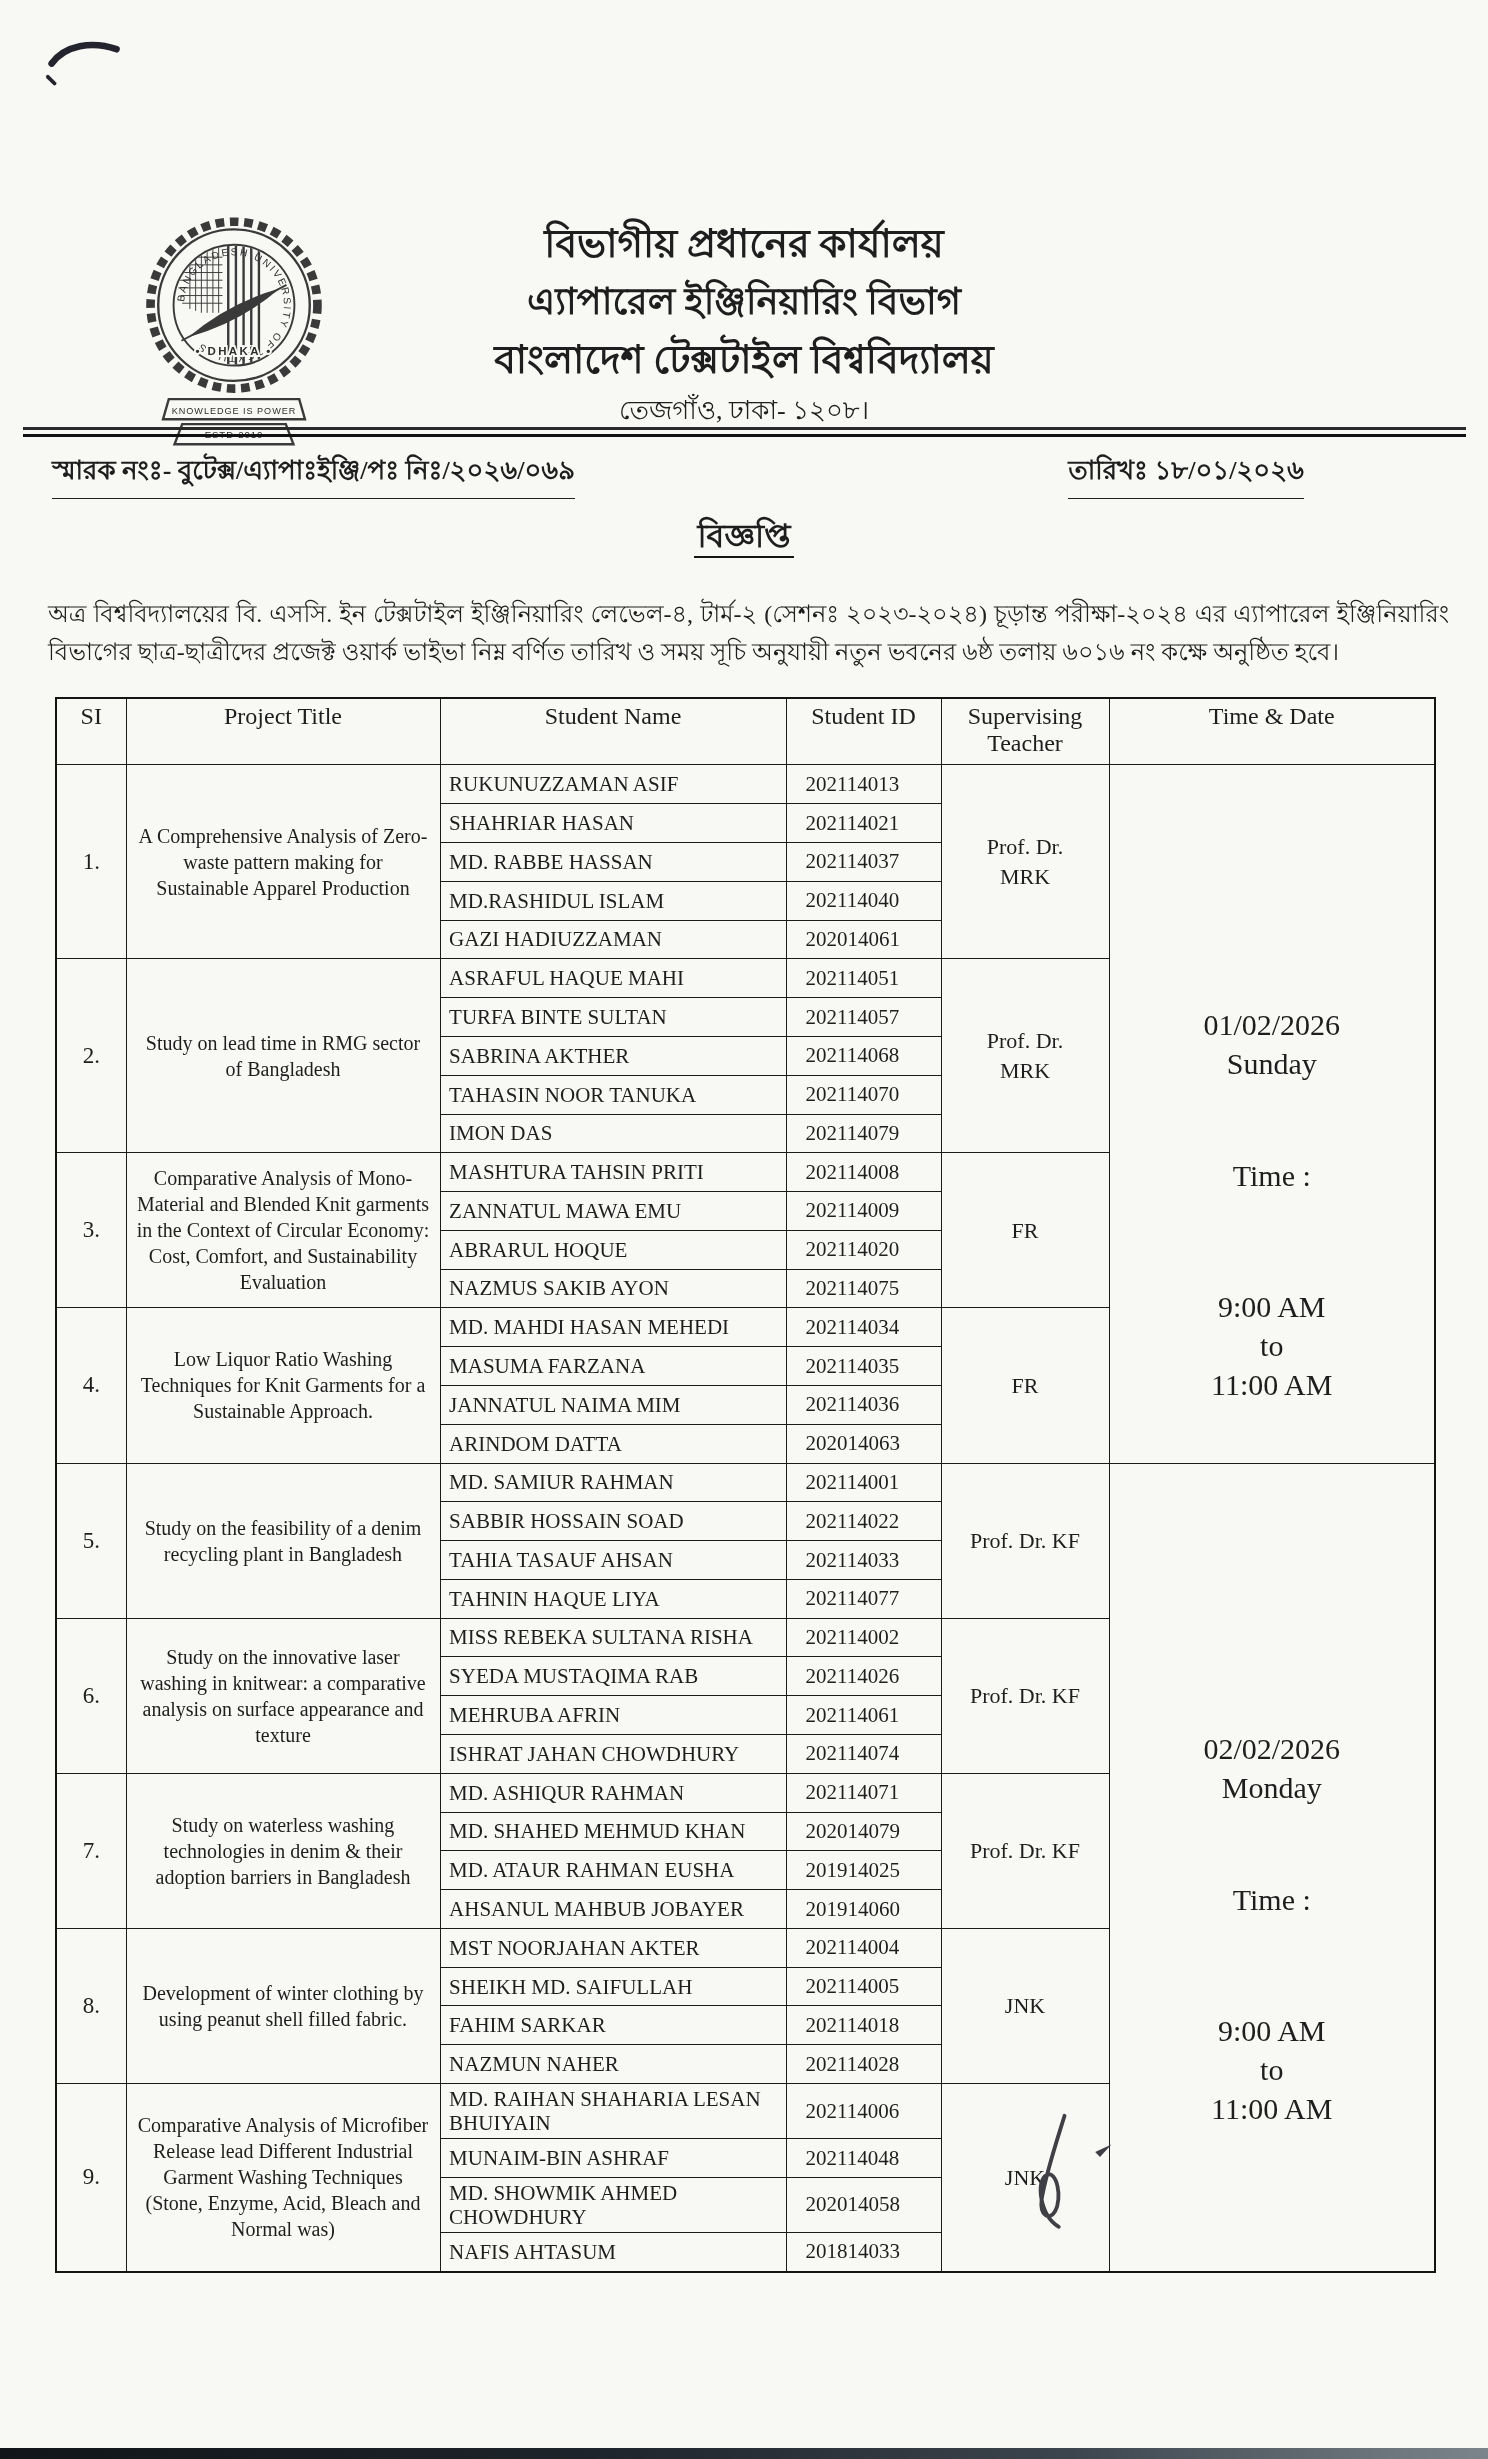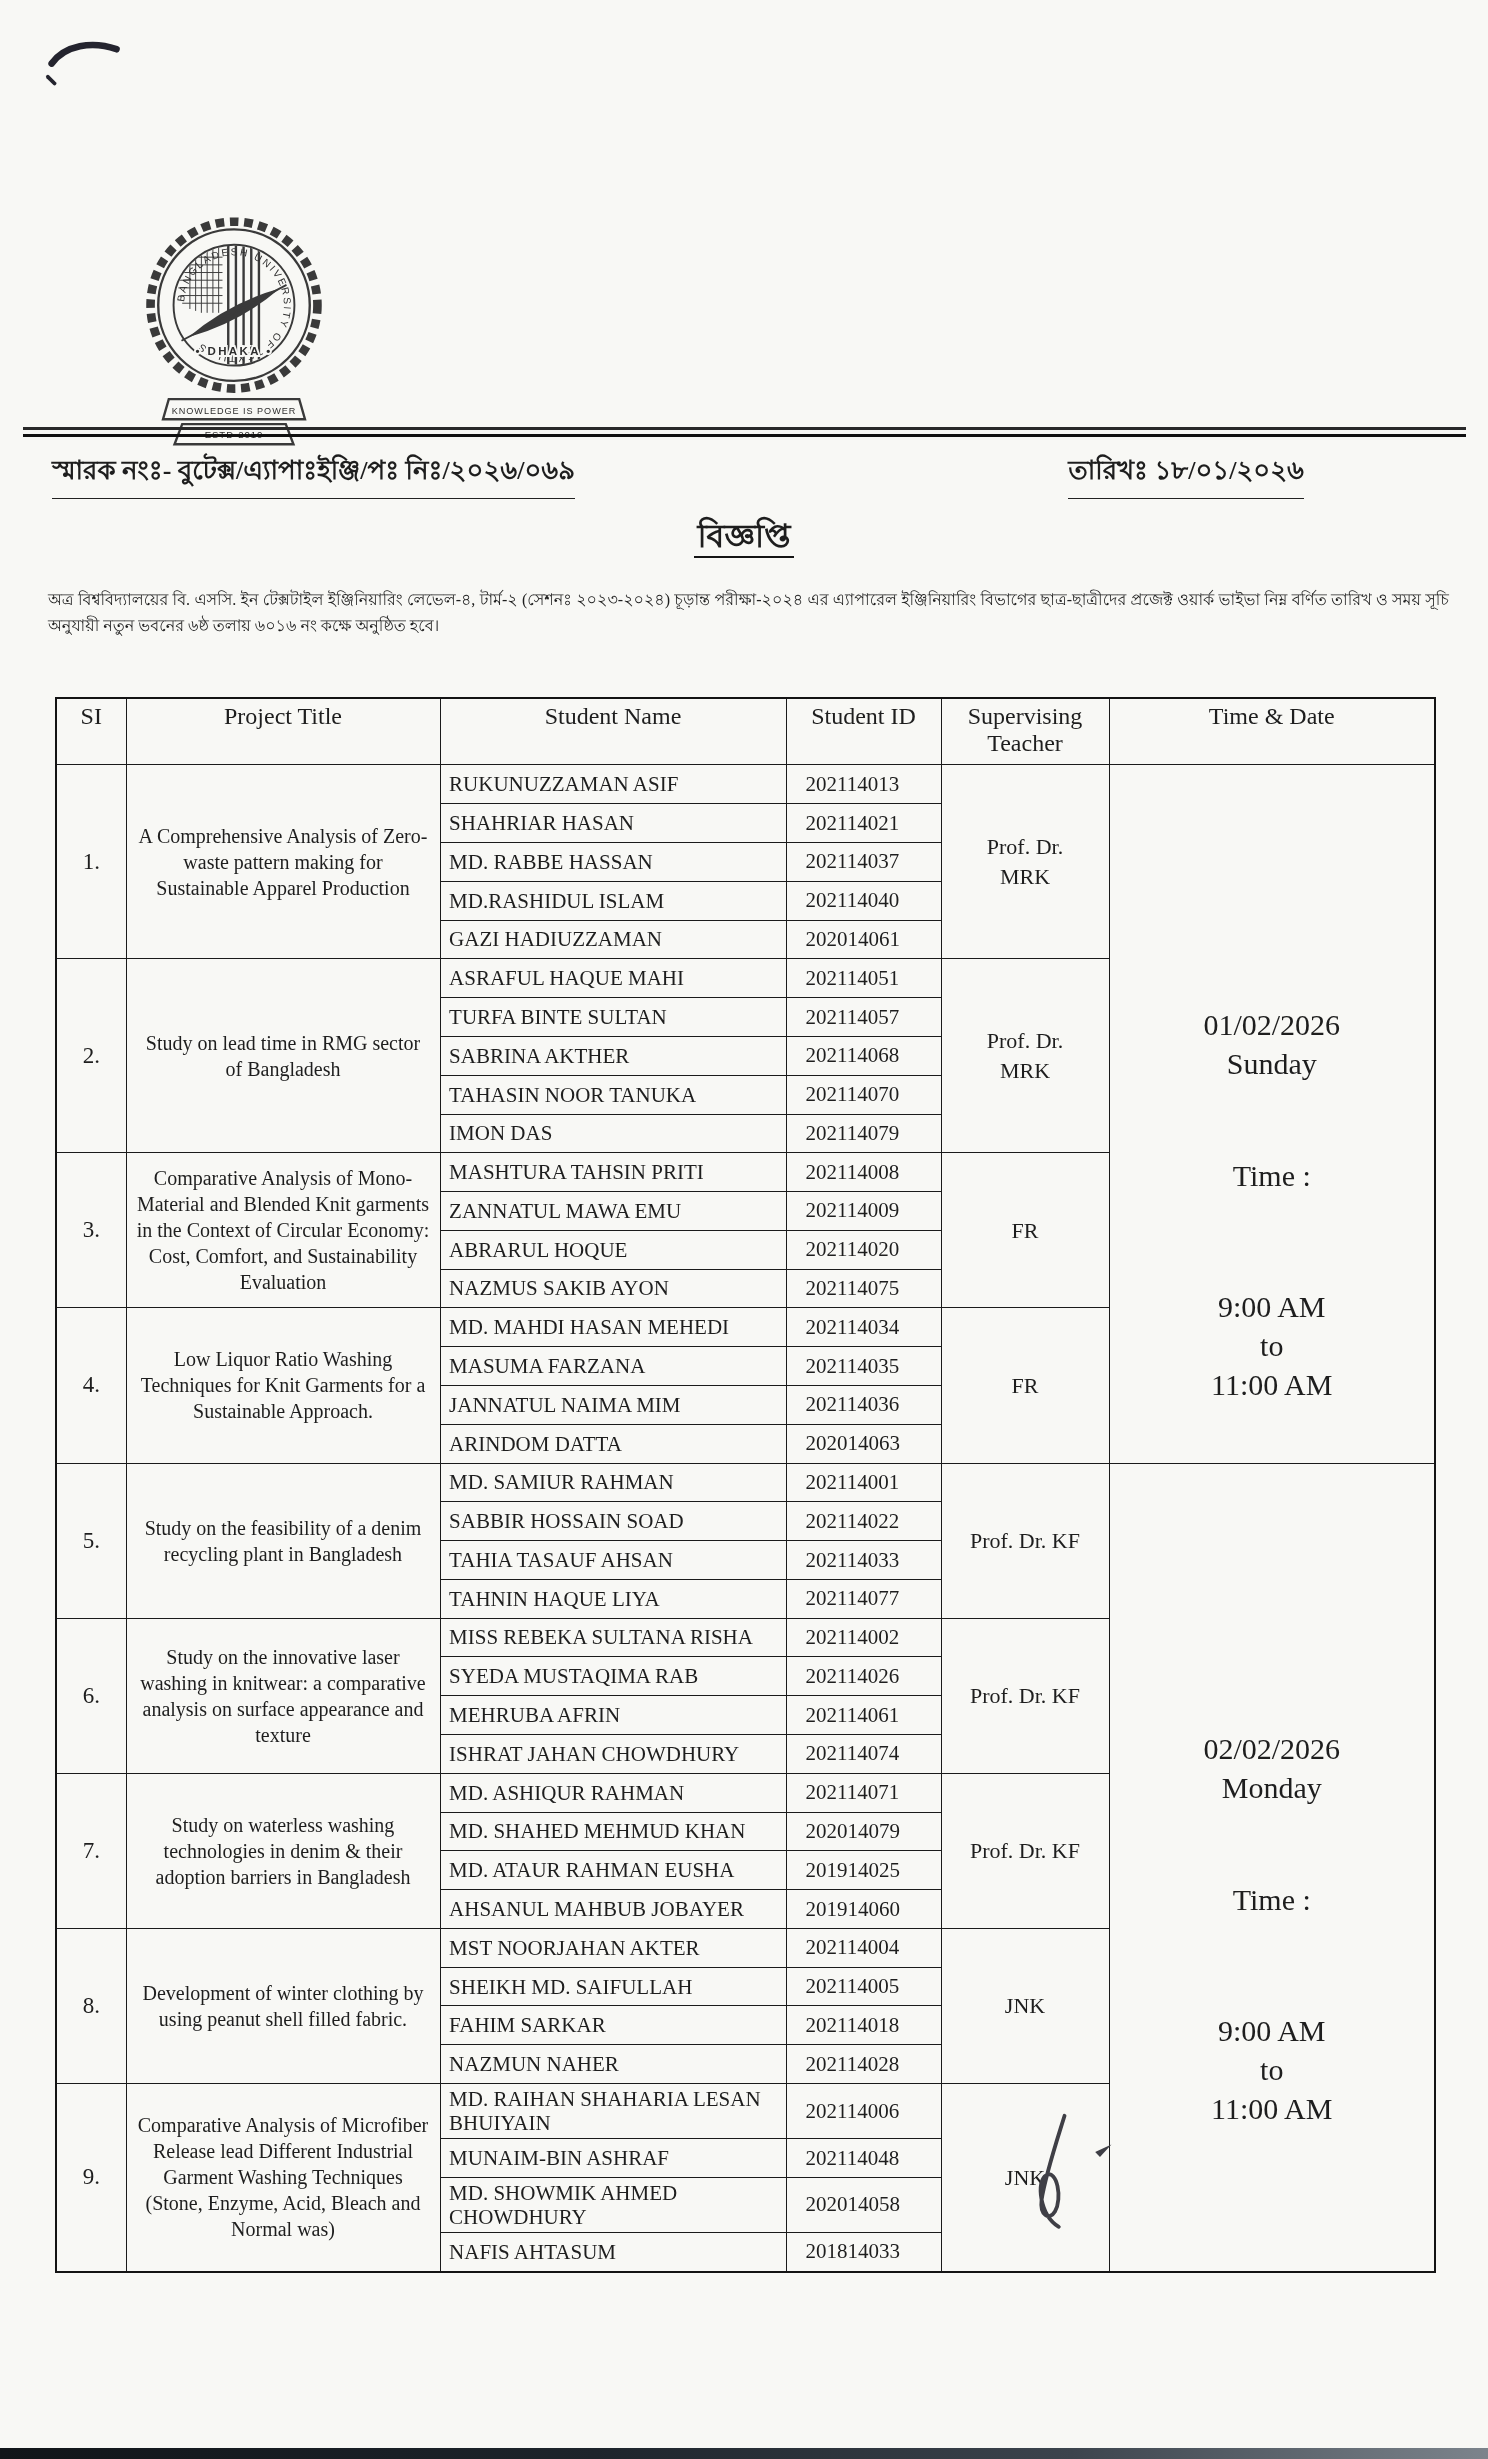--- a/index.html
+++ b/index.html
@@ -18,21 +18,21 @@
   .head-block .h-line3{font-size:39px;font-weight:bold;line-height:58px;}
   .head-block .h-line4{font-size:26px;line-height:44px;}
   .rule-a{position:absolute;top:427px;left:23px;width:1443px;height:2.9px;background:#2a2a2a;}
   .rule-b{position:absolute;top:434px;left:23px;width:1443px;height:2.9px;background:#111;}
   .memo-row{position:absolute;top:450px;left:0;width:1488px;box-sizing:border-box;
     padding:0 184px 0 52px;display:flex;justify-content:space-between;align-items:flex-start;}
   .memo-no,.memo-date{font-size:26px;font-weight:bold;border-bottom:1.9px solid #222;padding-bottom:3.8px;}
   .notice-title{position:absolute;top:511px;left:0;width:100%;text-align:center;}
   .notice-title span{font-size:32px;font-weight:bold;border-bottom:2.9px solid #151515;padding:0 3.8px 1.9px 3.8px;}
   .body-par{position:absolute;top:571px;left:48px;width:1401px;
-    font-size:16px;line-height:1.6;text-align:justify;}
+    font-size:24px;line-height:1.6;text-align:justify;}
   
   table.viva{position:absolute;top:657px;left:55px;border-collapse:collapse;table-layout:fixed;
     width:1381px;border:2.9px solid #141414;margin-top:40px;}
   table.viva th,table.viva td{border:1.9px solid #1b1b1b;vertical-align:middle;}
   table.viva th{font-weight:normal;font-size:24px;vertical-align:top;padding:3.8px 1.9px 7.7px 1.9px;}
   td.c-si{text-align:center;font-size:23px;}
   td.c-title{text-align:center;font-size:20px;line-height:1.3;padding:3.8px 9.6px;}
   td.c-name{font-size:21px;padding:2.9px 3.8px 2.9px 8.6px;height:32px;line-height:1.15;}
   td.c-id{font-size:21px;padding:2.9px 3.8px 2.9px 19px;}
   td.c-sup{text-align:center;font-size:22px;line-height:1.35;padding:0 25px;}
@@ -99,20 +99,26 @@
         <textPath href="#ringPath" startOffset="1%">BANGLADESH UNIVERSITY OF TEXTILES</textPath>
       </text>
       <text x="98" y="152" text-anchor="middle" font-size="12" letter-spacing="2.5" font-weight="bold" stroke="#f8f8f5" stroke-width="4" paint-order="stroke">• DHAKA •</text>
       <path d="M30 198 L166 198 L172 219 L24 219 Z" fill="none" stroke="#3a3a3a" stroke-width="2.5"></path>
       <text x="98" y="213" text-anchor="middle" font-size="9.5" letter-spacing="1">KNOWLEDGE IS POWER</text>
       <path d="M44 224 L152 224 L160 245 L36 245 Z" fill="none" stroke="#3a3a3a" stroke-width="2.5"></path>
       <text x="98" y="239" text-anchor="middle" font-size="10" letter-spacing="1">ESTD-2010</text>
     </svg>
   </div>
 
+  <div class="head-block">
+    <div class="h-line1">বিভাগীয় প্রধানের কার্যালয়</div>
+    <div class="h-line2">এ্যাপারেল ইঞ্জিনিয়ারিং বিভাগ</div>
+    <div class="h-line3">বাংলাদেশ টেক্সটাইল বিশ্ববিদ্যালয়</div>
+    <div class="h-line4">তেজগাঁও, ঢাকা- ১২০৮।</div>
+  </div>
 
   <div class="rule-a"></div>
   <div class="rule-b"></div>
 
   <div class="memo-row">
     <span class="memo-no">স্মারক নংঃ- বুটেক্স/এ্যাপাঃইঞ্জি/পঃ নিঃ/২০২৬/০৬৯</span>
     <span class="memo-date">তারিখঃ ১৮/০১/২০২৬</span>
   </div>
 
   <div class="notice-title">

